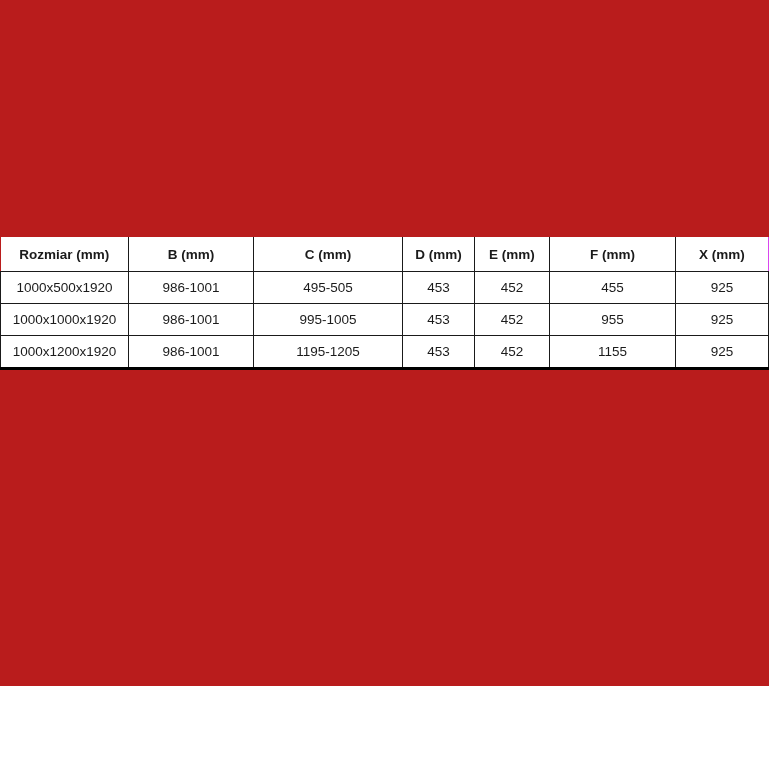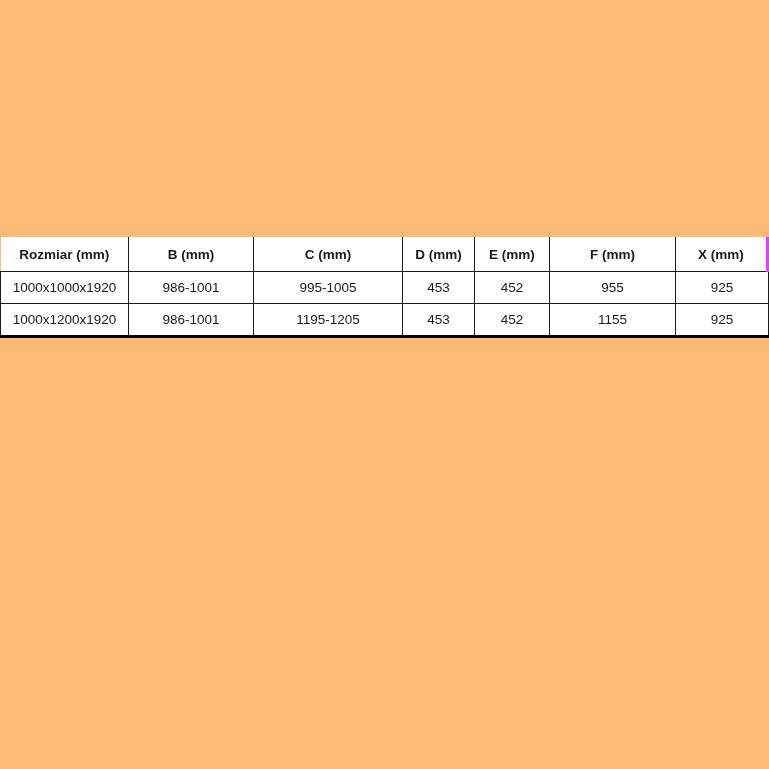--- a/index.html
+++ b/index.html
@@ -4,22 +4,22 @@
 <style>
   html, body {
     margin: 0;
     padding: 0;
     background: #ffffff;
     font-family: "Liberation Sans", "DejaVu Sans", sans-serif;
   }
   .canvas {
     position: relative;
     width: 769px;
-    height: 769px;
-    background: #fdba74;
+    height: 686px;
+    background: #b91c1c;
     overflow: hidden;
   }
   .table-wrap {
     position: absolute;
     left: 0;
     top: 237px;
     width: 769px;
   }
   table.dims {
     border-collapse: collapse;
@@ -39,21 +39,21 @@
   }
   
   table.dims th {
     height: 34px;
     font-weight: bold;
     border-bottom: 1px solid #1a1a1a;
     border-left: 1px solid #1a1a1a;
     background: #ffffff;
   }
   table.dims th:first-child { border-left: none; }
-  table.dims th:last-child  { border-right: 5px solid #d946ef; }
+  table.dims th:last-child  { border-right: 1px solid #d946ef; }
   
   table.dims td {
     height: 31px;
     border: 1px solid #1a1a1a;
     background: #ffffff;
   }
   col.c0 { width: 128px; }
   col.c1 { width: 125px; }
   col.c2 { width: 149px; }
   col.c3 { width: 72px; }
@@ -82,20 +82,29 @@
             <th>B (mm)</th>
             <th>C (mm)</th>
             <th>D (mm)</th>
             <th>E (mm)</th>
             <th>F (mm)</th>
             <th>X (mm)</th>
           </tr>
       </thead>
       <tbody id="table-body">
           <tr>
+            <td>1000x500x1920</td>
+            <td>986-1001</td>
+            <td>495-505</td>
+            <td>453</td>
+            <td>452</td>
+            <td>455</td>
+            <td>925</td>
+          </tr>
+          <tr>
             <td>1000x1000x1920</td>
             <td>986-1001</td>
             <td>995-1005</td>
             <td>453</td>
             <td>452</td>
             <td>955</td>
             <td>925</td>
           </tr>
           <tr>
             <td>1000x1200x1920</td>

